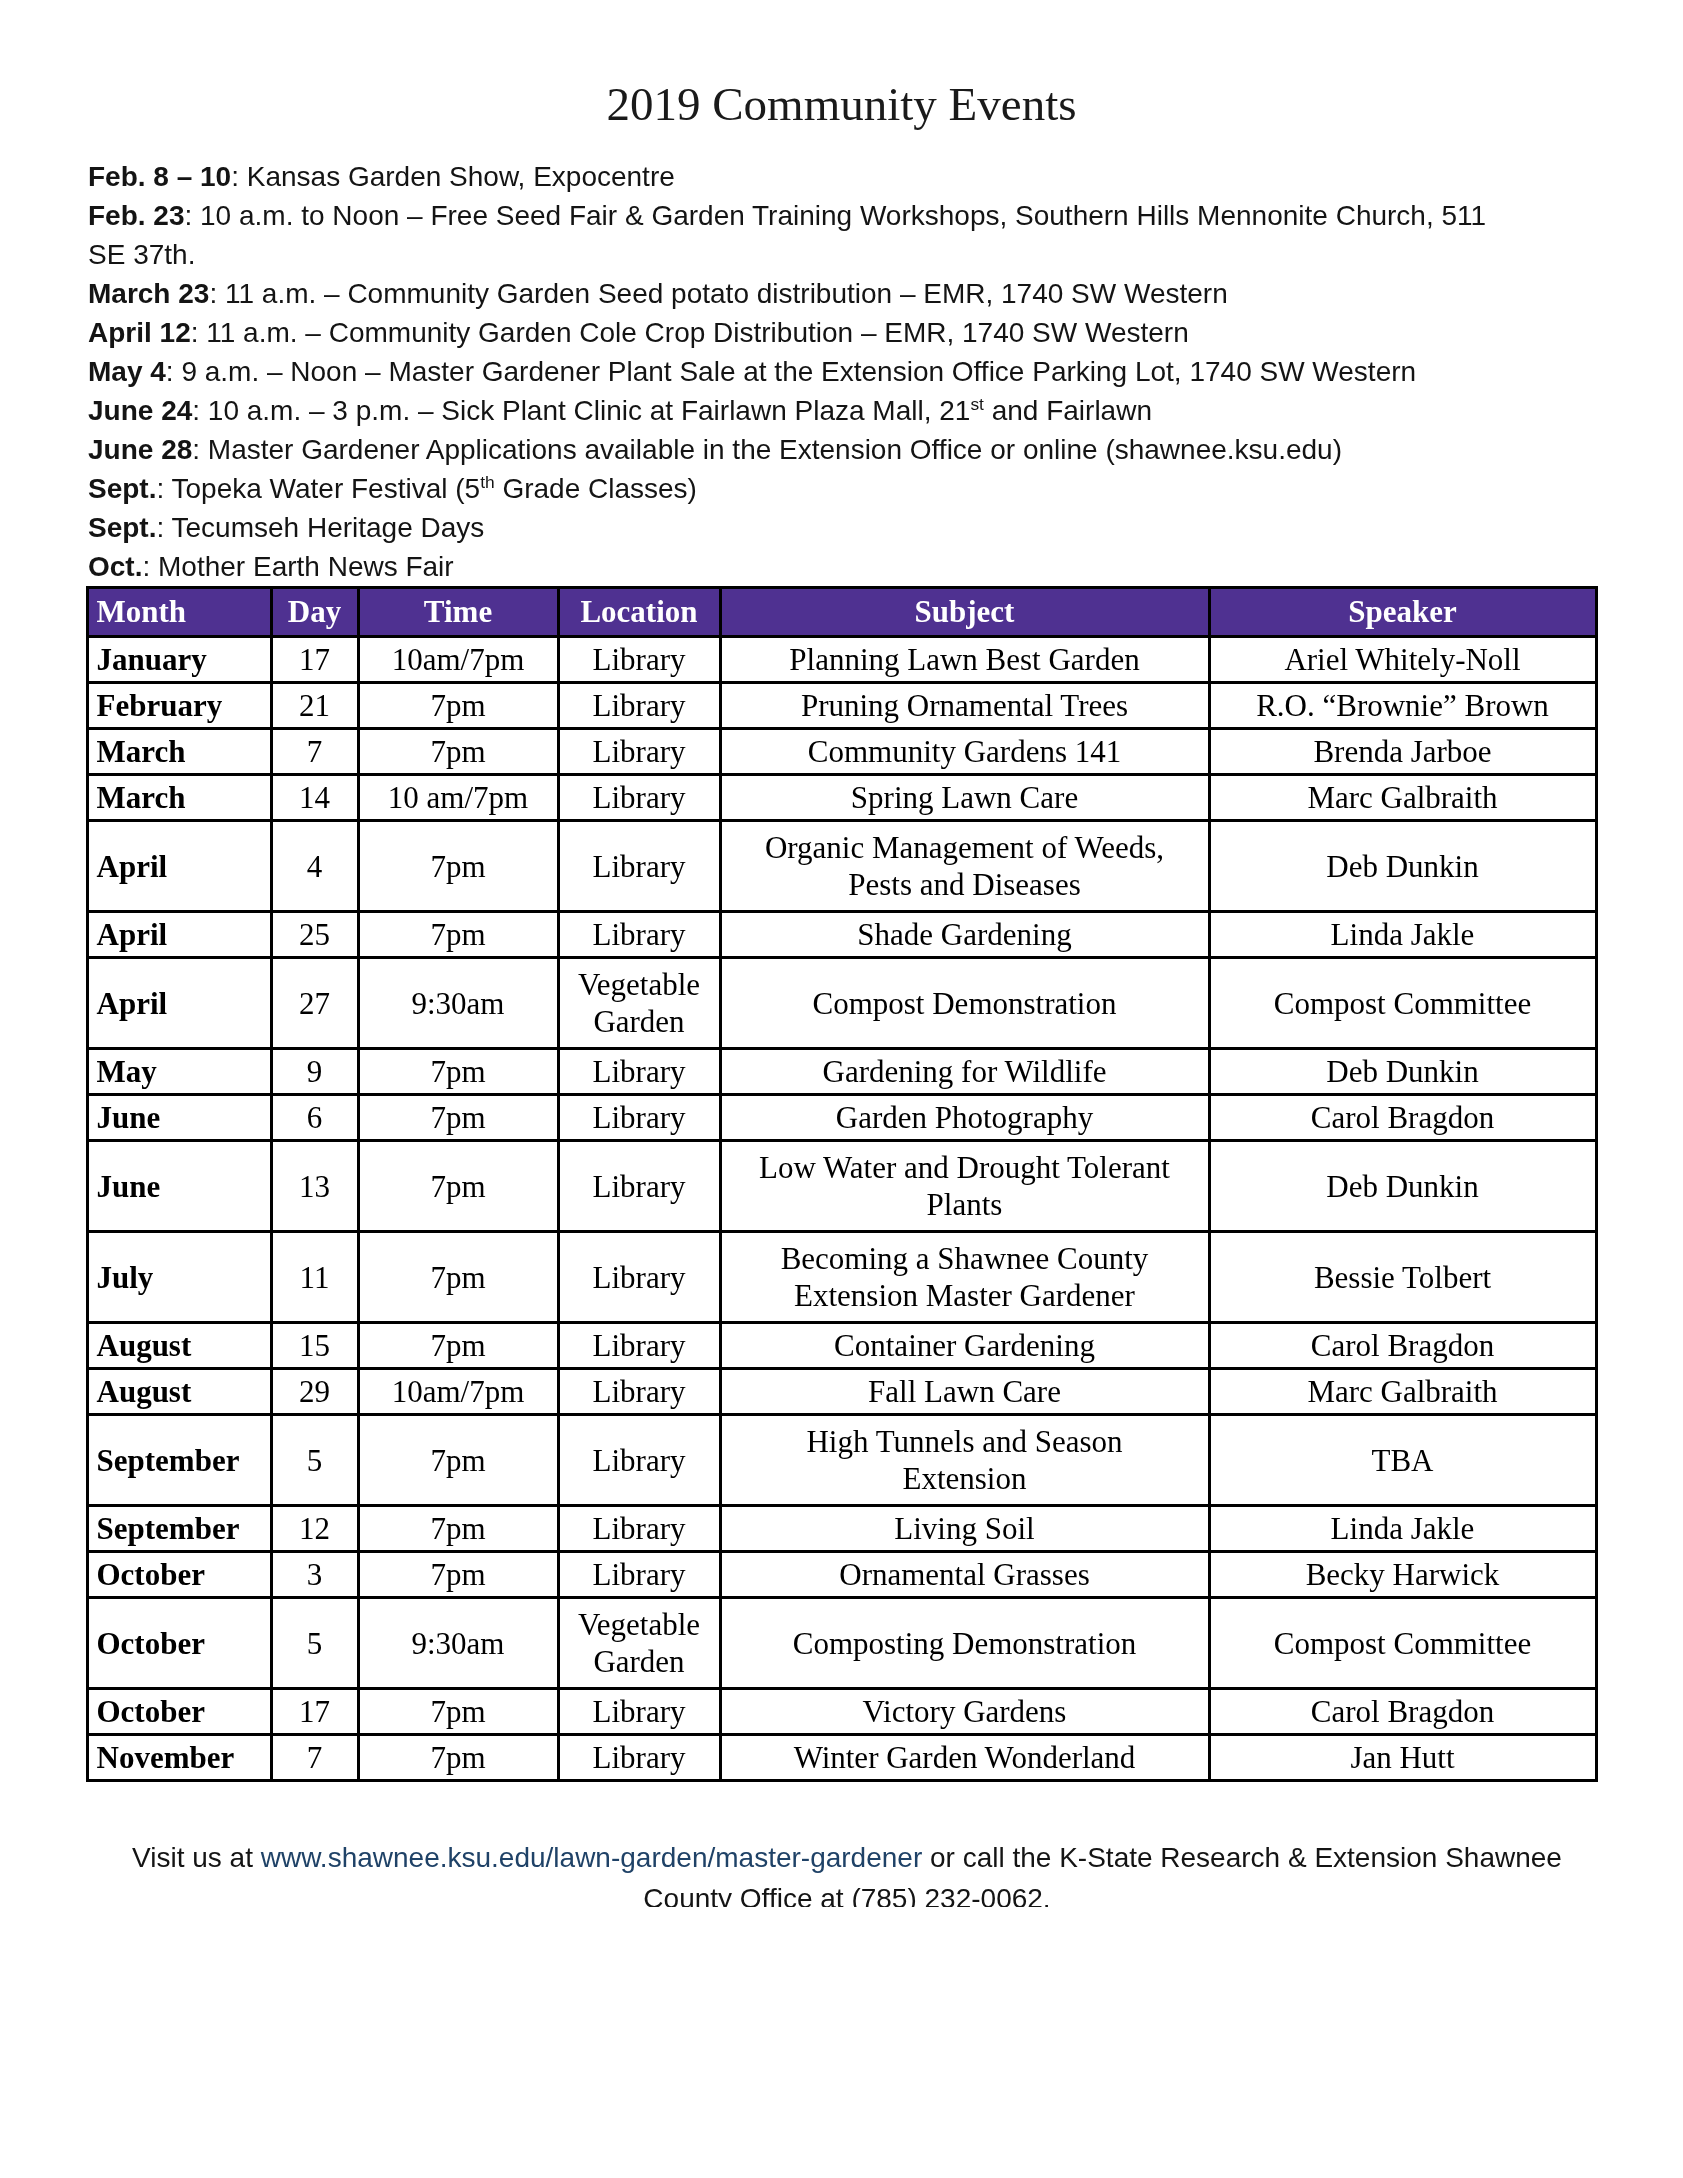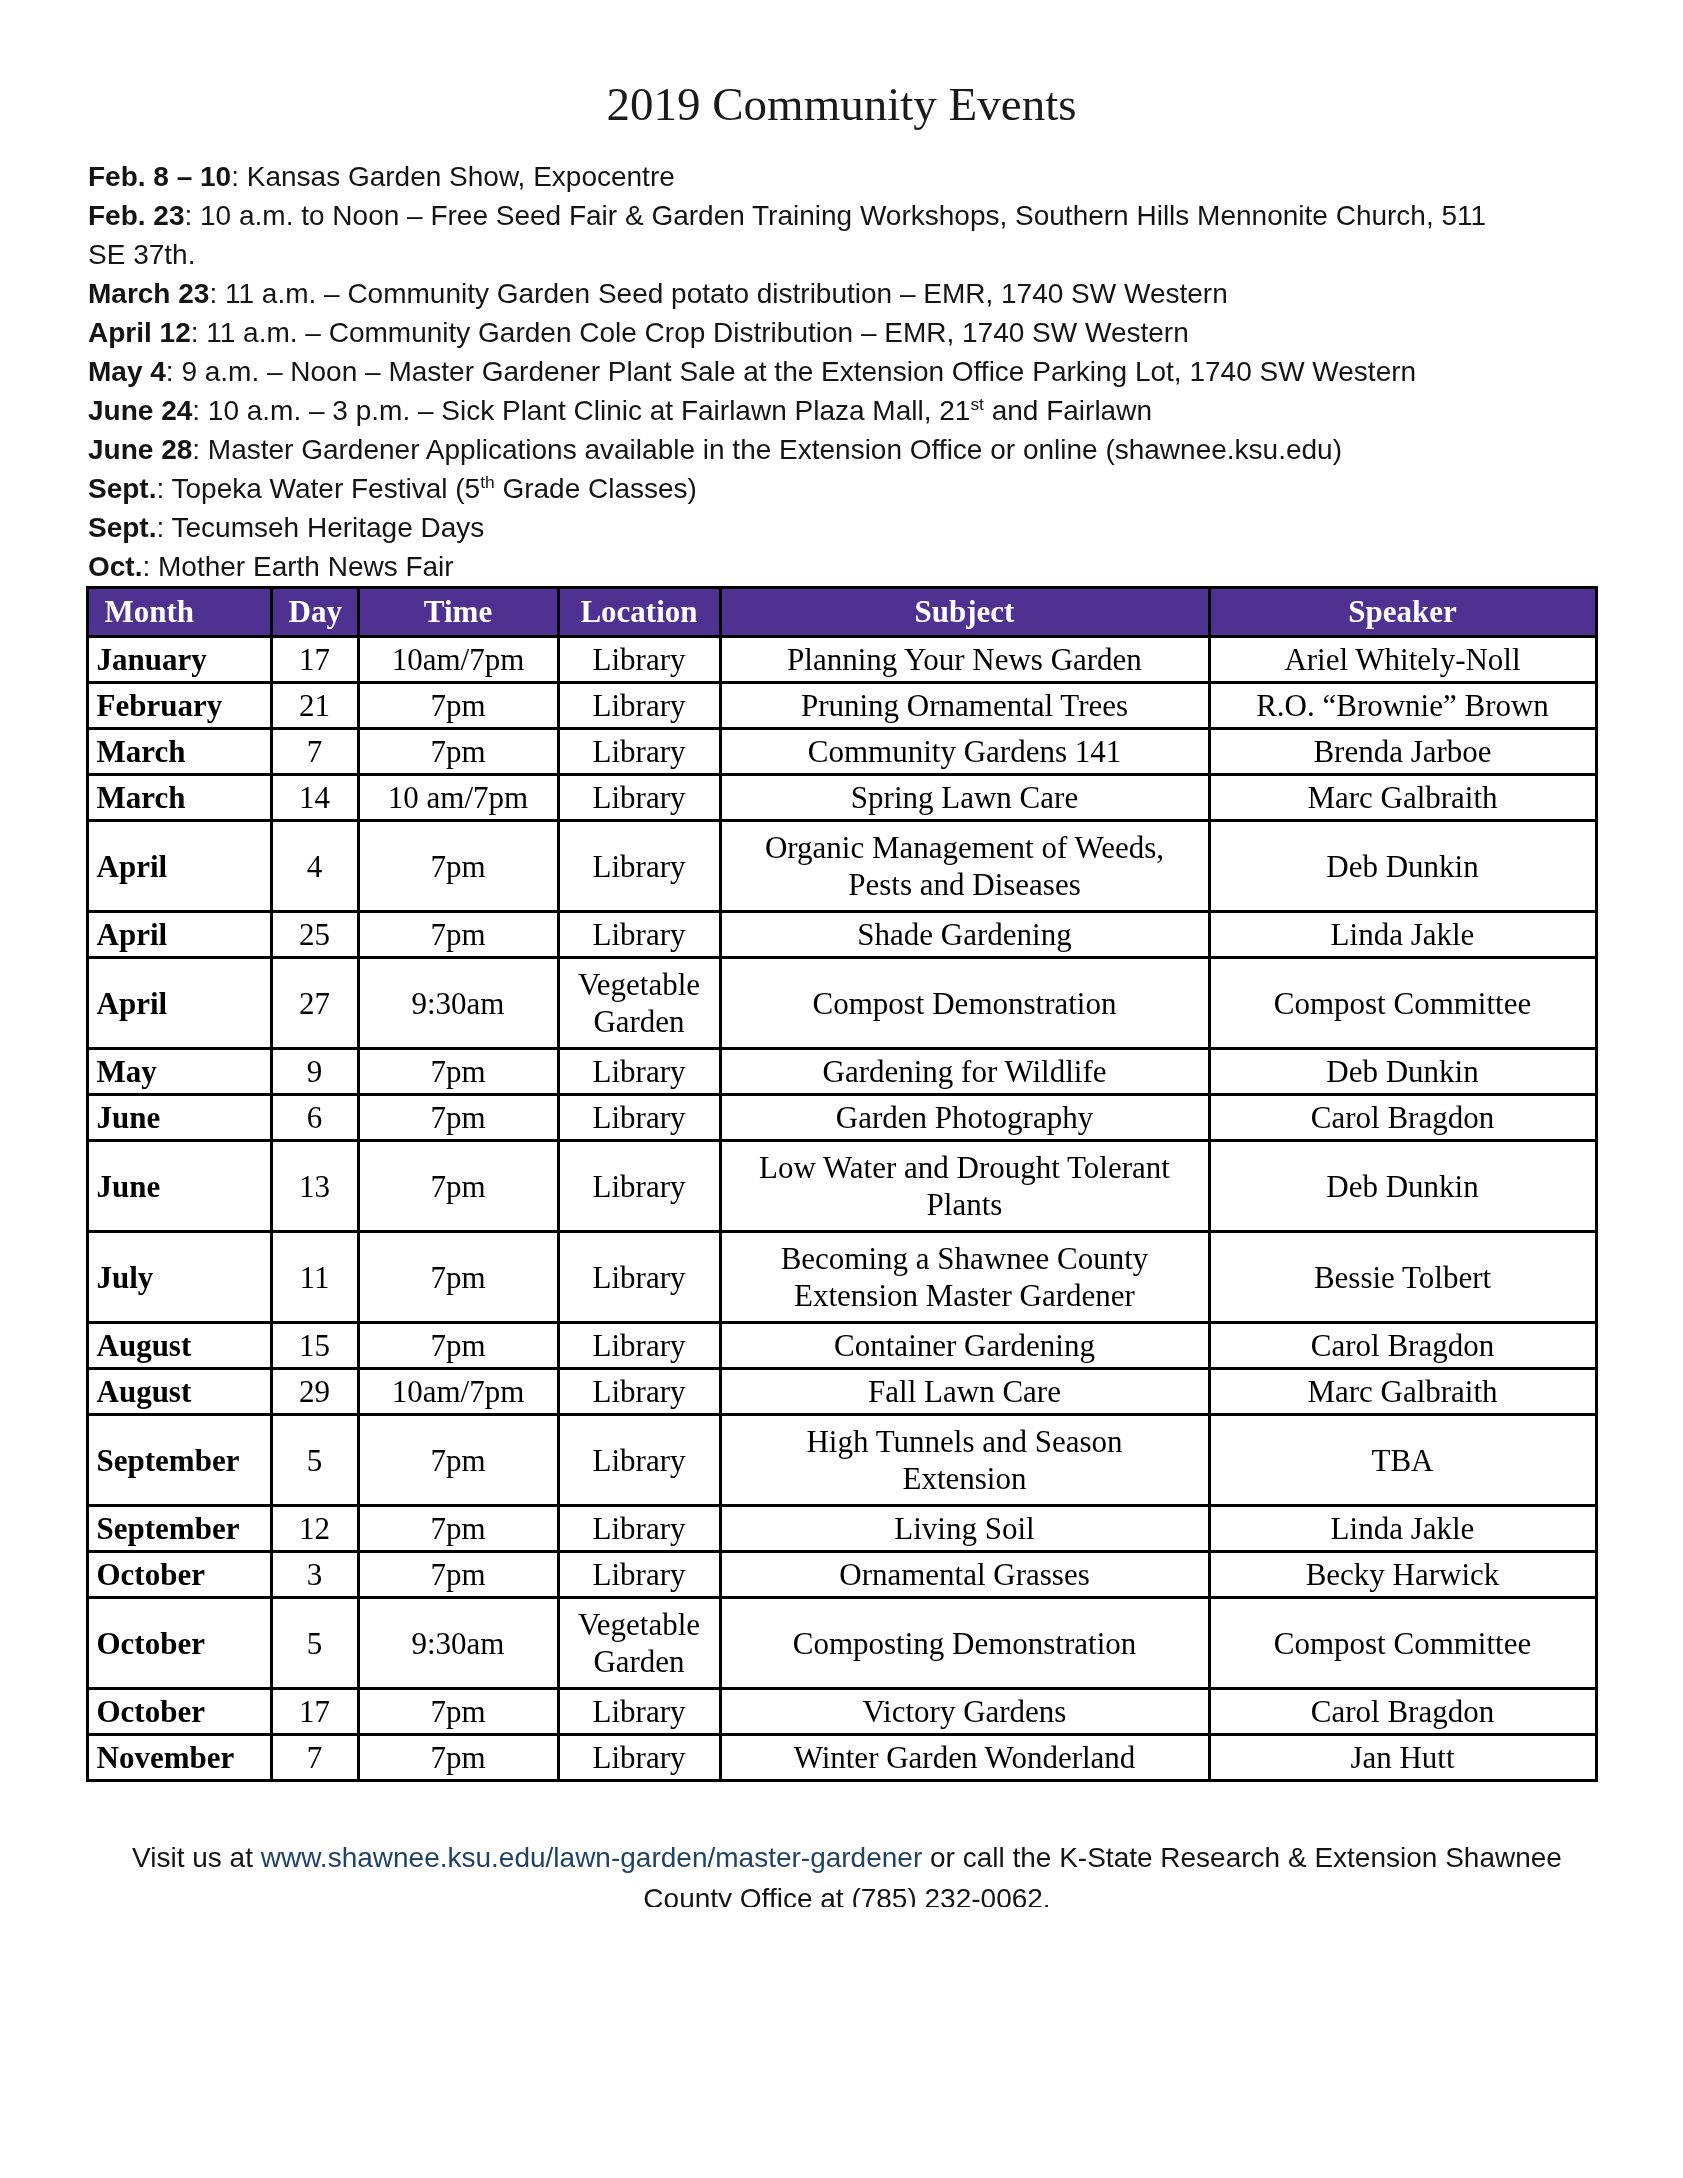--- a/index.html
+++ b/index.html
@@ -60,21 +60,21 @@
   table.schedule col.c-location { width: 162px; }
   table.schedule col.c-subject  { width: 489px; }
   table.schedule col.c-speaker  { width: 387px; }
   table.schedule th {
     background: #4F3191;
     color: #ffffff;
     font-family: "Liberation Serif", serif;
     font-weight: bold;
     font-size: 31px;
     border: 3px solid #000000;
-    padding: 4px 16px;
+    padding: 4px 8px;
     line-height: 38px;
     text-align: center;
   }
   table.schedule th.h-month { text-align: left; }
   table.schedule td {
     font-family: "Liberation Serif", serif;
     font-size: 31px;
     color: #000000;
     border: 3px solid #000000;
     padding: 3px 8px;
@@ -143,21 +143,21 @@
         <th>Subject</th>
         <th>Speaker</th>
       </tr>
     </thead>
     <tbody>
       <tr>
         <td class="month">January</td>
         <td>17</td>
         <td>10am/7pm</td>
         <td>Library</td>
-        <td>Planning Your News Garden</td>
+        <td>Planning Lawn Best Garden</td>
         <td>Ariel Whitely-Noll</td>
       </tr>
       <tr>
         <td class="month">February</td>
         <td>21</td>
         <td>7pm</td>
         <td>Library</td>
         <td>Pruning Ornamental Trees</td>
         <td>R.O. “Brownie” Brown</td>
       </tr>

